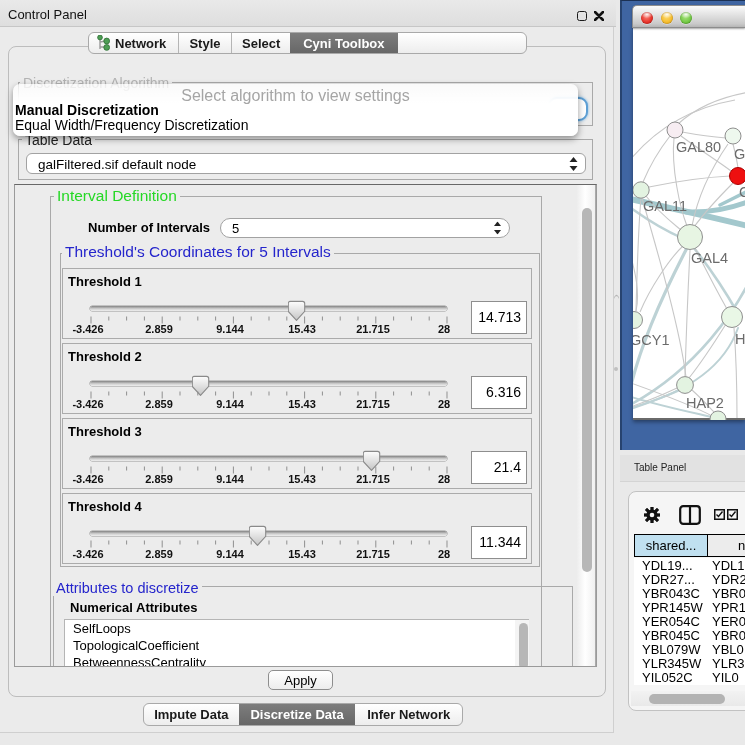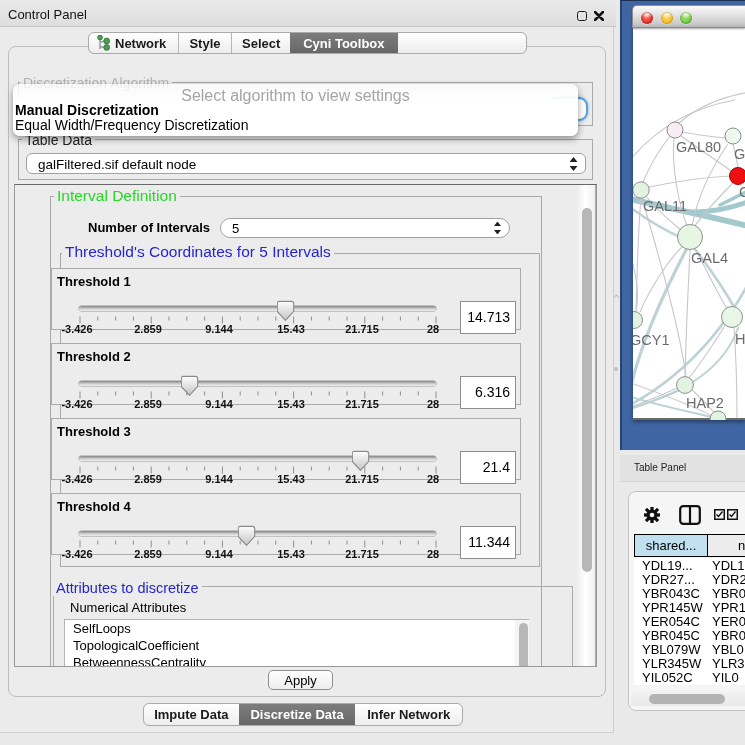--- a/index.html
+++ b/index.html
@@ -16,21 +16,21 @@
 .pill .sep{width:1px;height:100%;background:#b5b5b5;}
 #content{position:absolute;left:8px;top:46px;width:598px;height:651px;background:#ececec;border:1px solid #bdbdbd;border-radius:8px;}
 .grp{position:absolute;border:1px solid #a9a9a9;}
 .grptitle{position:absolute;font-size:14px;background:#ececec;padding:0 3px;white-space:nowrap;}
 .combo{position:absolute;background:#fff;border:1px solid #a2a2a2;font-size:13px;color:#000;}
 .combo .ctext{position:absolute;left:11px;top:50%;transform:translateY(-50%);}
 .combo svg.steps{position:absolute;right:7px;top:50%;transform:translateY(-50%);}
 #viewport{position:absolute;left:14px;top:184px;width:583px;height:483px;border:1px solid #9a9a9a;border-top-color:#686868;pointer-events:none;}
 #vsb{position:absolute;left:577px;top:185px;width:19px;height:481px;background:linear-gradient(90deg,#ededed,#ffffff 45%,#f0f0f0);border-right:1px solid #aaa;}
 #vsbthumb{position:absolute;left:582px;top:208px;width:10px;height:364px;background:#b7b7b7;border-radius:5px;}
-.tpanel{position:absolute;left:51px;width:470px;height:62px;background:#ececec;border:1px solid #ababab;}
+.tpanel{position:absolute;left:62px;width:470px;height:71px;background:#ececec;border:1px solid #ababab;}
 .tlabel{position:absolute;left:5px;top:5px;font-size:13px;font-weight:bold;color:#000;}
 .track{position:absolute;left:27px;top:37px;width:357px;height:5.4px;border-radius:3px;background:linear-gradient(#838383,#cfcfcf 55%,#efefef);box-shadow:0 0 0 0.5px #979797;}
 .thumb{position:absolute;top:31px;}
 .ticks{position:absolute;left:0;top:46.5px;}
 .labrow{position:absolute;left:0;top:54px;width:100%;}
 .slab{position:absolute;width:70px;text-align:center;font-size:11px;font-weight:bold;color:#111;}
 .vbox{position:absolute;left:408px;top:32px;width:56px;height:33px;background:#fff;border:1px solid #8e8e8e;font-size:14px;text-align:right;line-height:31px;padding-right:5px;color:#000;}
 #attrlist{position:absolute;left:64px;top:619px;width:465px;height:48px;background:#fff;border-top:1px solid #b5b5b5;border-left:1px solid #b5b5b5;font-size:13px;color:#000;overflow:hidden;}
 #attrlist .li{padding-left:8px;height:17.2px;line-height:17.2px;}
 #listsb{position:absolute;left:450px;top:0px;width:15px;height:48px;background:#f4f4f4;}
@@ -256,21 +256,21 @@
         <span class="slab" style="left:61px">2.859</span>
         <span class="slab" style="left:132px">9.144</span>
         <span class="slab" style="left:204px">15.43</span>
         <span class="slab" style="left:275px">21.715</span>
         <span class="slab" style="left:346px">28</span>
       </div>
  <div class="vbox">11.344</div>
 </div>
   <div class="grp" style="left:53px;top:586px;width:520px;height:81px;"></div>
   <div class="grptitle" style="left:53px;top:580px;color:#2525cc;font-size:14.5px;">Attributes to discretize</div>
-  <div style="position:absolute;left:58px;top:600px;font-size:13px;font-weight:normal;color:#000;padding-left:12px;">Numerical Attributes</div>
+  <div style="position:absolute;left:58px;top:600px;font-size:13px;font-weight:bold;color:#000;padding-left:12px;">Numerical Attributes</div>
   <div id="attrlist">
     <div class="li">SelfLoops</div>
       <div class="li">TopologicalCoefficient</div>
       <div class="li">BetweennessCentrality</div>
     <div id="listsb">
         <div id="listsbthumb"></div>
       </div>
   </div>
 
   <div id="patch"></div>

